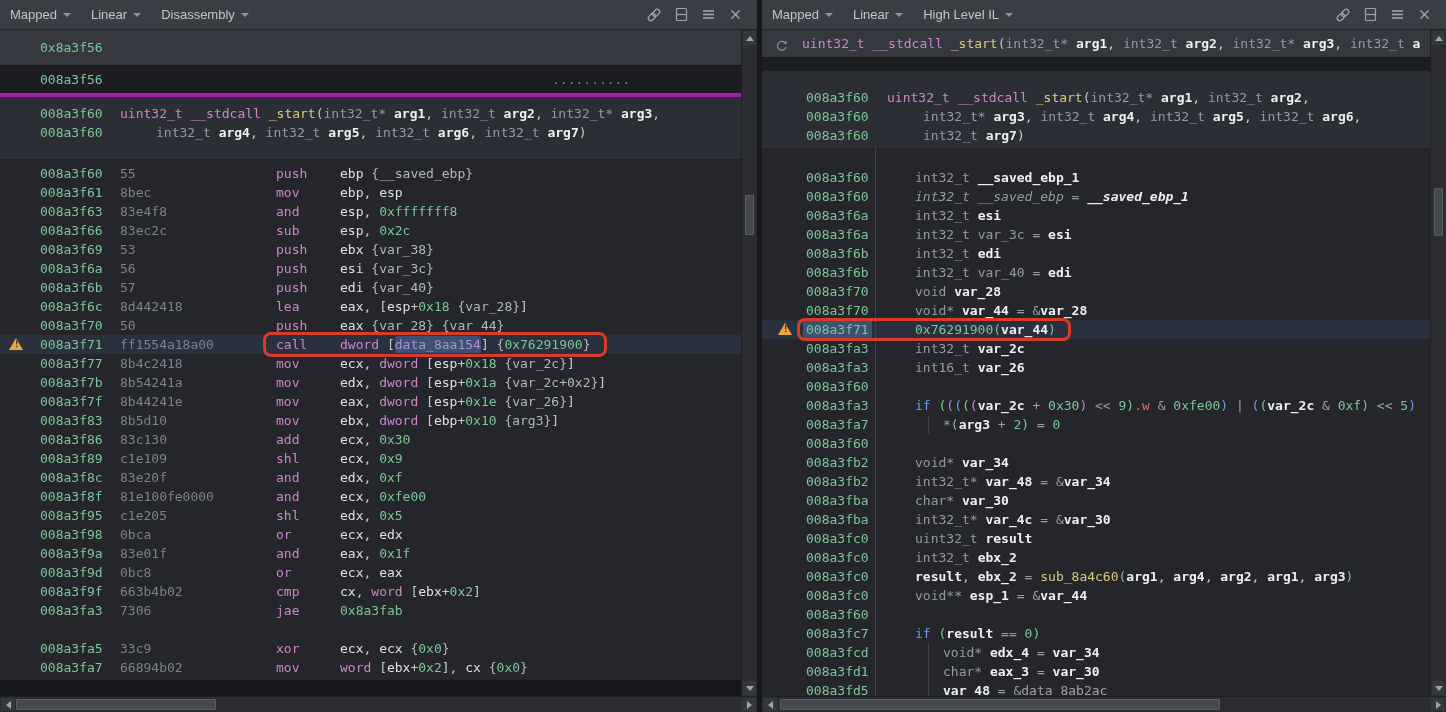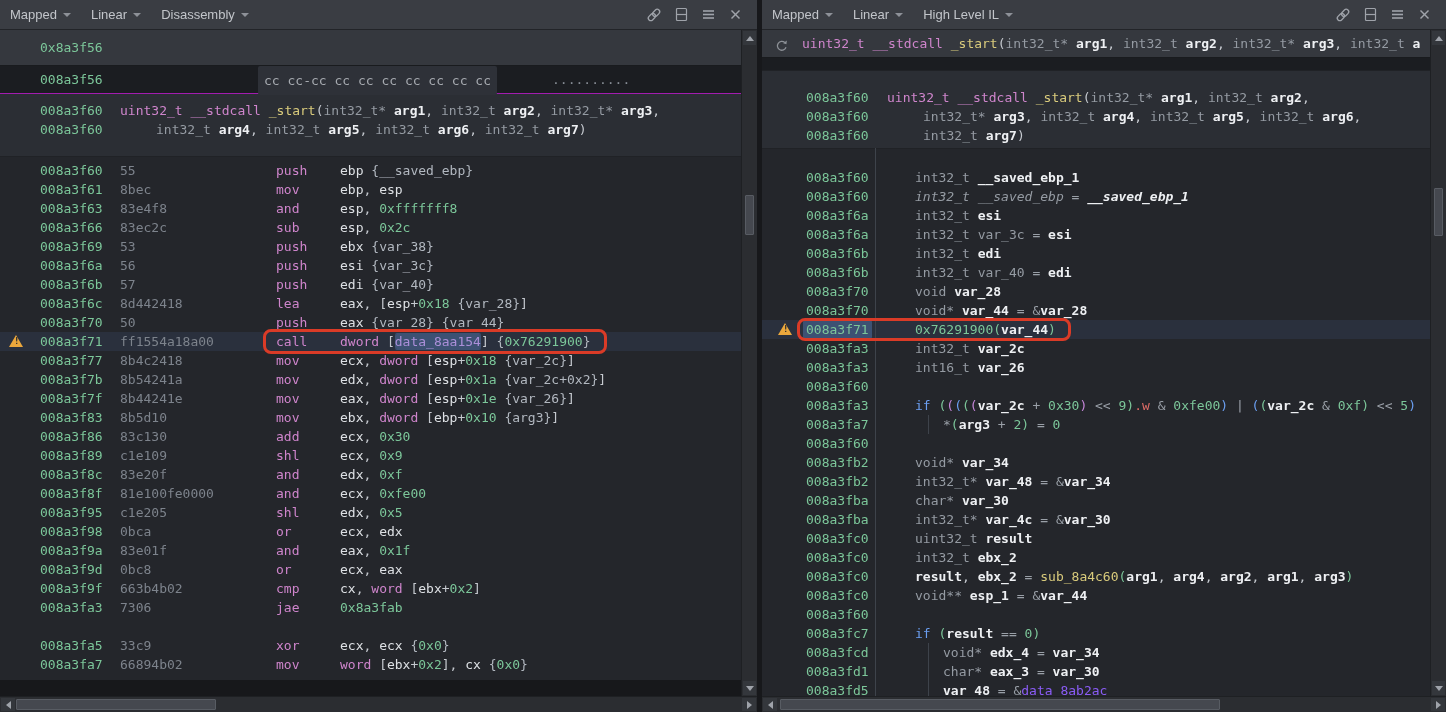--- a/index.html
+++ b/index.html
@@ -19,21 +19,21 @@
   .caret{display:inline-block;width:0;height:0;border-left:4px solid transparent;
          border-right:4px solid transparent;border-top:4px solid #8d9198;margin-left:6px}
   .hdr-icons{margin-left:auto;display:flex;gap:11px;align-items:center;padding-right:4px}
   .hicon{width:16px;height:16px;display:flex;align-items:center;justify-content:center}
 
   
   #left-content{position:absolute;top:30px;left:0;width:741px;bottom:32px;
                 background:#24262b;overflow:hidden}
   .sticky-l{height:36px;line-height:36px;background:#35383e;border-bottom:1px solid #191b1e;
             padding-left:40px;box-sizing:border-box}
-  .byterow{height:27px;line-height:27px;background:#1b1d21;border-bottom:1px solid #a21caf;
+  .byterow{height:27px;line-height:27px;background:#1b1d21;border-bottom:4px solid #a21caf;
            position:relative;white-space:nowrap}
   .byterow .addr{position:absolute;left:40px}
   .byterow .bytes{position:absolute;left:258px;background:#2e3138;padding:1px 6px;
                   border-radius:2px;color:#a6aab0}
   .byterow .ascii{position:absolute;left:552px;color:#868c94}
   .sigblock{background:#2b2e34;border-bottom:1px solid #202226;padding-top:7px;height:63px;
             box-sizing:border-box}
   .srow{height:19px;line-height:19px;position:relative;white-space:nowrap}
   .srow .addr{position:absolute;left:40px}
   .srow .code{position:absolute;left:120px}
@@ -70,21 +70,21 @@
         border-right:7px solid transparent;border-bottom:12px solid #eba73c}
   .warn::after{content:"!";position:absolute;left:-2px;top:1px;width:4px;
                font:bold 9px "DejaVu Sans Mono",monospace;color:#24262b}
   .redbox{position:absolute;border:3px solid #da3b27;border-radius:8px;box-sizing:border-box;
           pointer-events:none;z-index:5}
 
   
   .tk-addr{color:#7cc79a}.tk-num{color:#7cc79a}.tk-mn{color:#cf85cc}.tk-reg{color:#dde0e4}
   .tk-pn{color:#c6cad0}.tk-ann{color:#b2b8c0}.tk-type{color:#959ba3}
   .tk-var{color:#eef0f3;font-weight:bold}.tk-kw{color:#6b9ff2}.tk-fn{color:#d9cb7c}
-  .tk-data{color:#ab8fd9}.tk-dred{color:#8b5cf6}.tk-dw{color:#de6b66}.tk-op{color:#9aa0a8}
+  .tk-data{color:#ab8fd9}.tk-dred{color:#a3a3a3}.tk-dw{color:#de6b66}.tk-op{color:#9aa0a8}
   .tk-p1{color:#7cc79a}.tk-p2{color:#c586d9}.tk-p3{color:#6b9ff2}
   .tk-sel{background:#3d5173;border-radius:2px;box-shadow:0 1px 0 #3d5173,0 -1px 0 #3d5173}
   .addr.sel{background:#3d5173;border-radius:2px;box-shadow:3px 0 0 #3d5173,-3px 0 0 #3d5173,0 1px 0 #3d5173,0 -1px 0 #3d5173}
 
   
   .vs{position:absolute;top:30px;bottom:16px;width:16px;background:#2b2d31;
       border-left:1px solid #1e2023;box-sizing:border-box}
   #left-vs{left:741px}
   #right-vs{left:668px}
   .hs{position:absolute;bottom:0;left:0;right:0;height:16px;background:#2b2d31;
@@ -159,21 +159,20 @@
       </span>
     </span>
   </div>
 
   <div id="left-content">
     <div class="sticky-l tk-addr">
       <span>0x8a3f56</span>
     </div>
     <div class="byterow">
       <span class="addr tk-addr">008a3f56</span>
-      <span class="bytes">cc cc-cc cc cc cc cc cc cc cc</span>
       <span class="ascii">..........</span>
     </div>
     <div class="sigblock" id="left-sig">
         <div class="srow">
           <span class="addr tk-addr">008a3f60</span>
           <span class="code"><span class="tk-mn">uint32_t</span><span class="tk-pn"> </span><span class="tk-mn">__stdcall</span><span class="tk-pn"> </span><span class="tk-fn">_start</span><span class="tk-pn">(</span><span class="tk-type">int32_t*</span><span class="tk-pn"> </span><span class="tk-var">arg1</span><span class="tk-pn">, </span><span class="tk-type">int32_t</span><span class="tk-pn"> </span><span class="tk-var">arg2</span><span class="tk-pn">, </span><span class="tk-type">int32_t*</span><span class="tk-pn"> </span><span class="tk-var">arg3</span><span class="tk-pn">,</span></span>
         </div>
         <div class="srow">
           <span class="addr tk-addr">008a3f60</span>
           <span class="code" style="padding-left: 36px;"><span class="tk-type">int32_t</span><span class="tk-pn"> </span><span class="tk-var">arg4</span><span class="tk-pn">, </span><span class="tk-type">int32_t</span><span class="tk-pn"> </span><span class="tk-var">arg5</span><span class="tk-pn">, </span><span class="tk-type">int32_t</span><span class="tk-pn"> </span><span class="tk-var">arg6</span><span class="tk-pn">, </span><span class="tk-type">int32_t</span><span class="tk-pn"> </span><span class="tk-var">arg7</span><span class="tk-pn">)</span></span>

